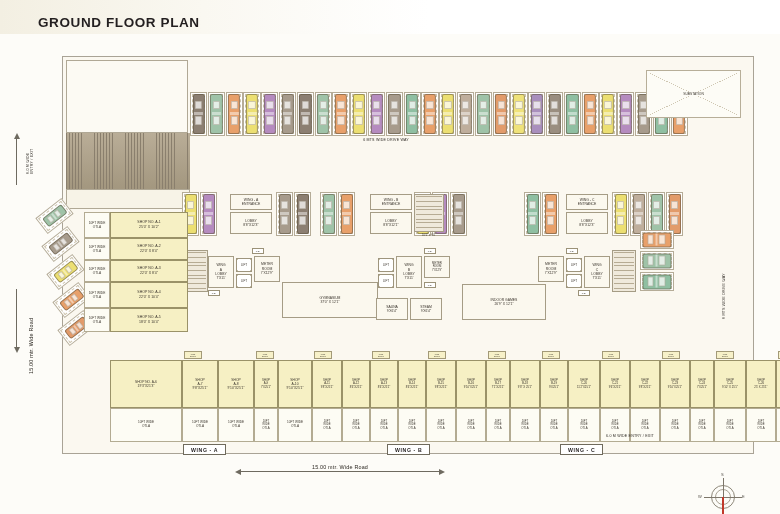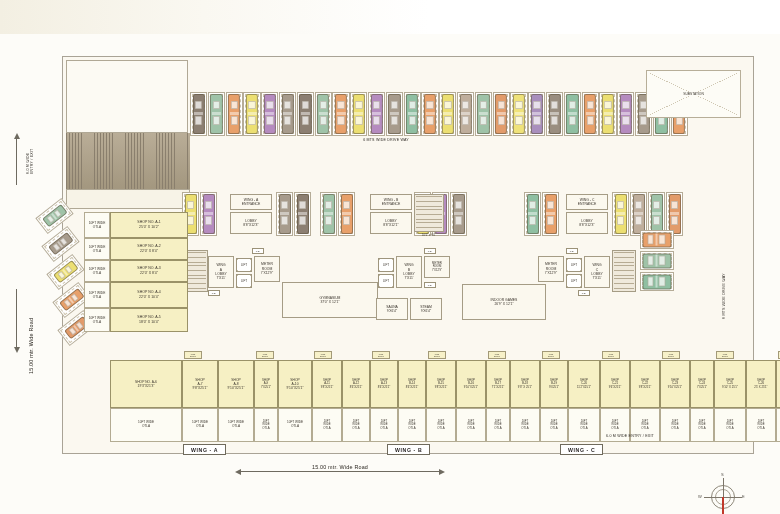--- a/index.html
+++ b/index.html
@@ -302,20 +302,21 @@
     display: flex; align-items: center; justify-content: center;
     text-align: center; line-height: 1.1; white-space: pre-line;
   }
 </style>
 </head>
 <body>
 
 <div id="root">
 
   <div class="titlebar"></div>
+  <div class="title-text">GROUND FLOOR PLAN</div>
 
   <div class="plan">
 
     <div class="abs" style="left:62px;top:22px;width:692px;height:398px;border:1px solid #a9a396;background:#fbf8f0;"></div>
 
     <div class="abs" style="left:66px;top:88px;width:684px;height:2px;background:transparent;"></div>
 
     <div class="block-tl"></div>
     <div class="block-hatch"></div>
     <div class="block-ramp"></div>

